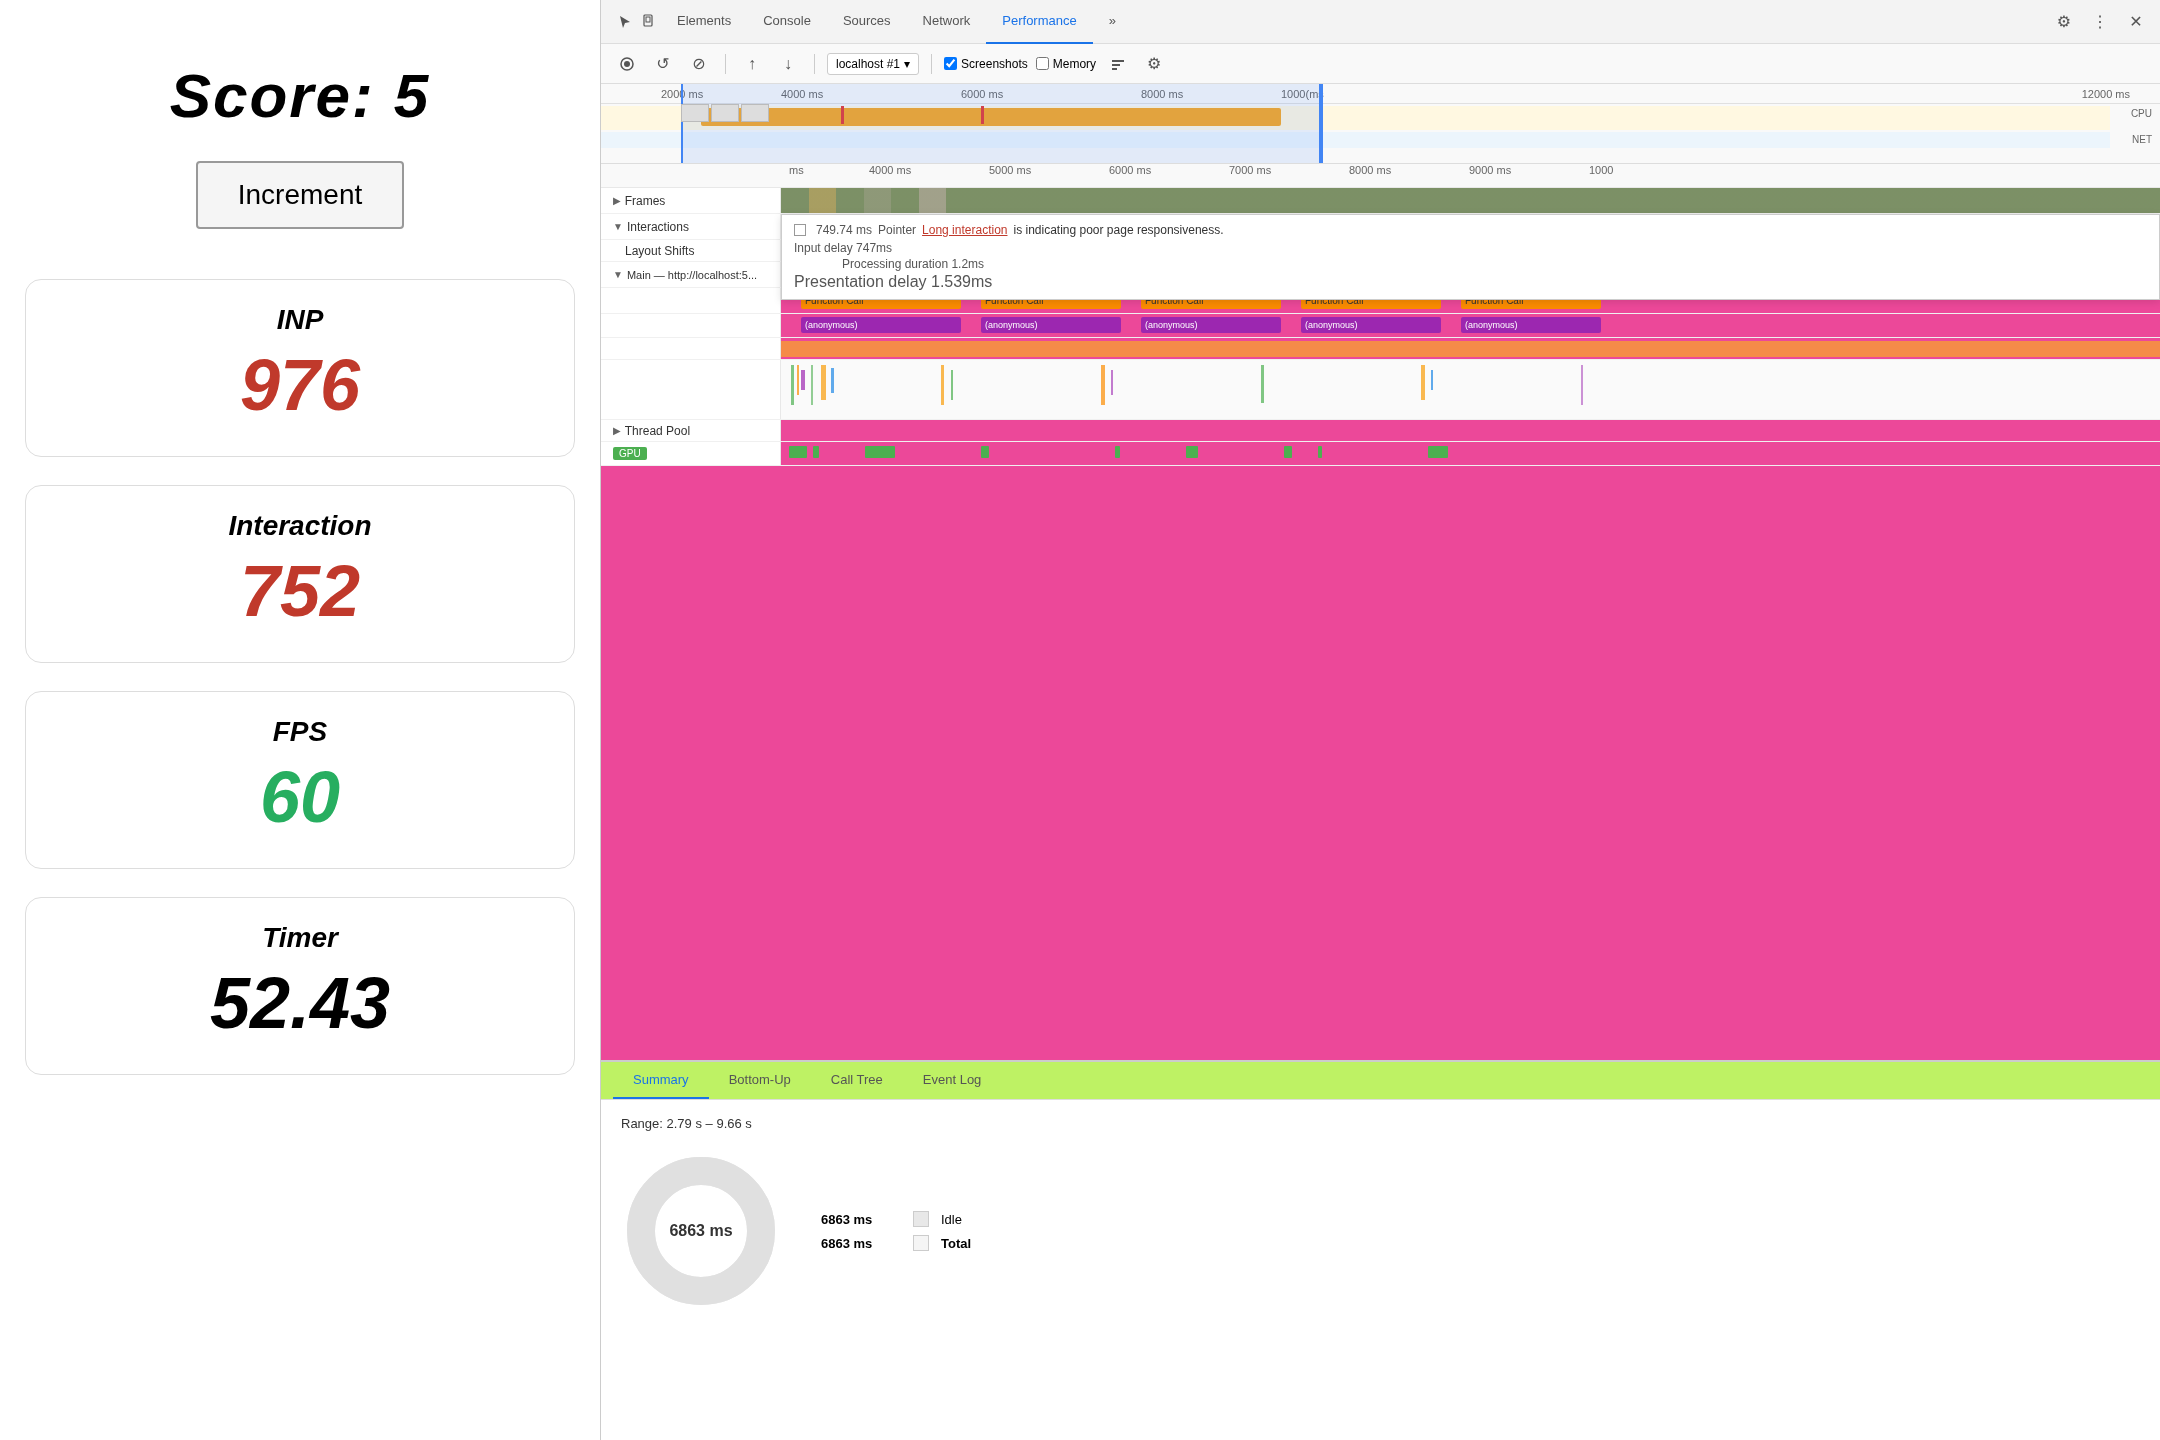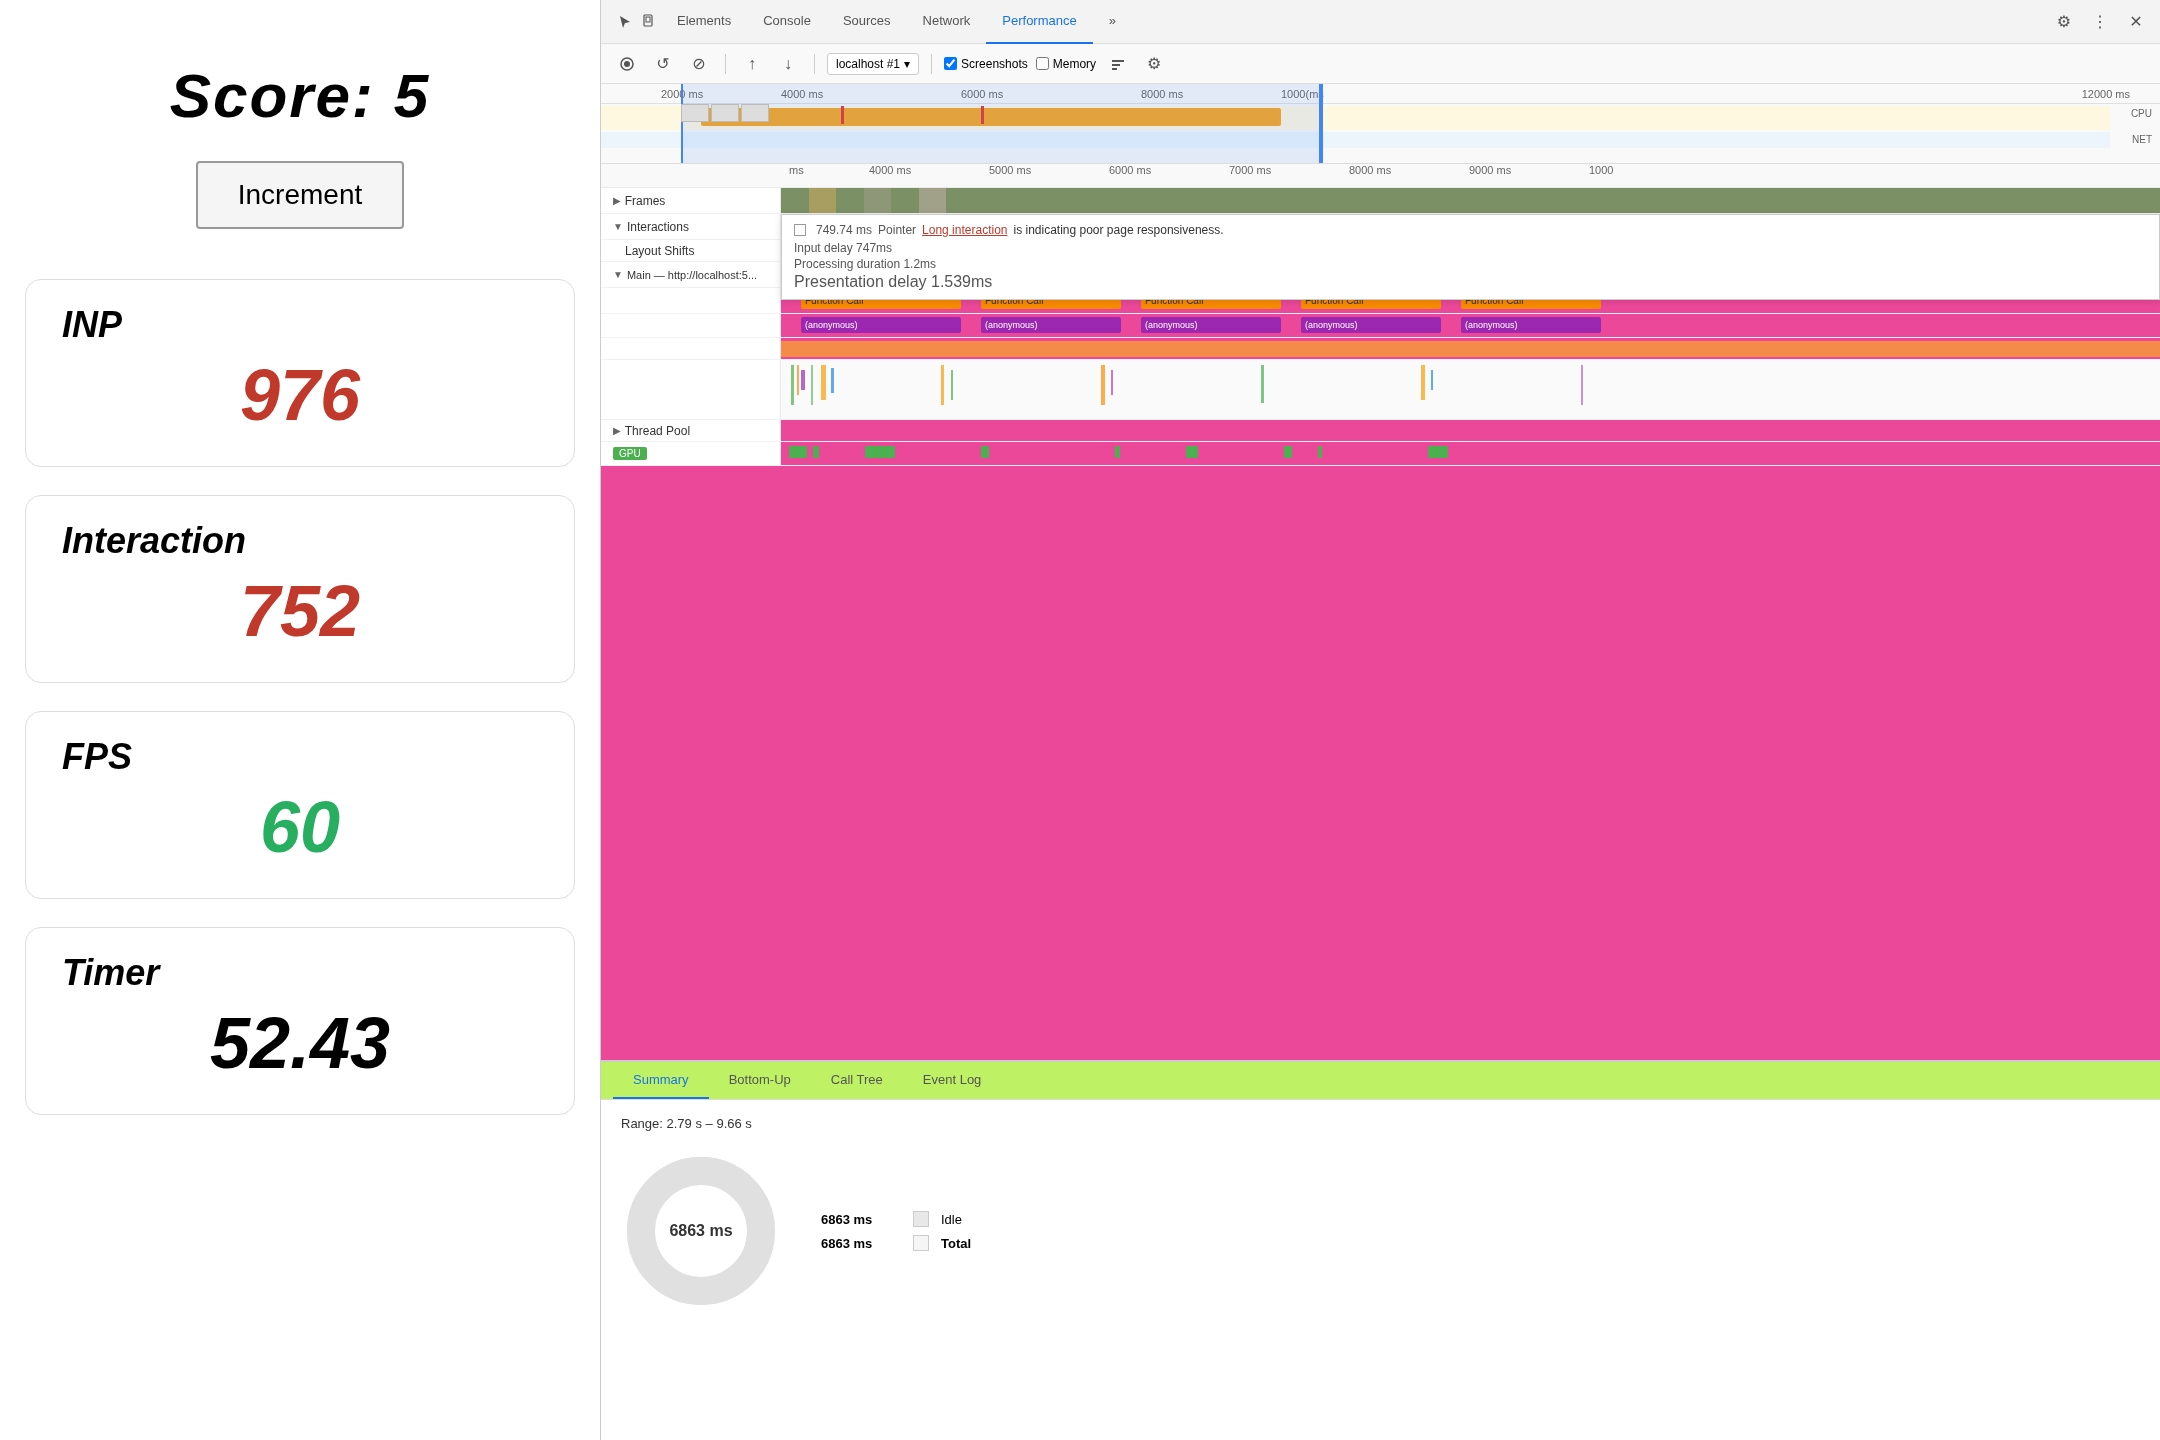--- a/index.html
+++ b/index.html
@@ -41,25 +41,26 @@
     }
     .metric-card {
       width: 550px;
       border: 1.5px solid #ddd;
       border-radius: 16px;
       padding: 24px 36px 30px 36px;
       margin-bottom: 28px;
       position: relative;
     }
     .metric-label {
-      font-size: 36px;
+      font-size: 28px;
       font-style: italic;
       font-weight: 700;
       color: #000;
       margin-bottom: 8px;
+      text-align: center;
     }
     .metric-value {
       font-size: 72px;
       font-weight: 900;
       font-style: italic;
       text-align: center;
       display: block;
     }
     .metric-value.red { color: #c0392b; }
     .metric-value.green { color: #27ae60; }
@@ -480,21 +481,21 @@
 
       <div style="position:absolute;top:0;left:180px;right:0;background:#fff;border:1px solid #ccc;padding:8px 12px;font-size:12px;color:#333;z-index:100;box-shadow:0 2px 8px rgba(0,0,0,0.12);">
         <div style="display:flex;align-items:center;gap:6px;margin-bottom:4px;">
           <span class="tooltip-checkbox"></span>
           <span style="color:#555;font-size:12px;">749.74 ms</span>
           <span style="color:#555;font-size:12px;">Pointer</span>
           <span style="color:#c0392b;text-decoration:underline;font-size:12px;">Long interaction</span>
           <span style="color:#333;font-size:12px;">is indicating poor page responsiveness.</span>
         </div>
         <div style="color:#555;font-size:12px;margin-bottom:2px;">Input delay  747ms</div>
-        <div style="color:#555;font-size:12px;margin-bottom:2px;">Processing duration  1.2ms</div>
+        <div style="color:#555;font-size:12px;margin-bottom:2px;margin-left:48px;">Processing duration  1.2ms</div>
         <div style="color:#555;font-size:16px;">Presentation delay  1.539ms</div>
       </div>
     </div>
 
     <div class="track-row" style="height:22px;">
       <div class="track-label" style="padding-left:24px;">
         <span>Layout Shifts</span>
       </div>
       <div class="track-content"></div>
     </div>

